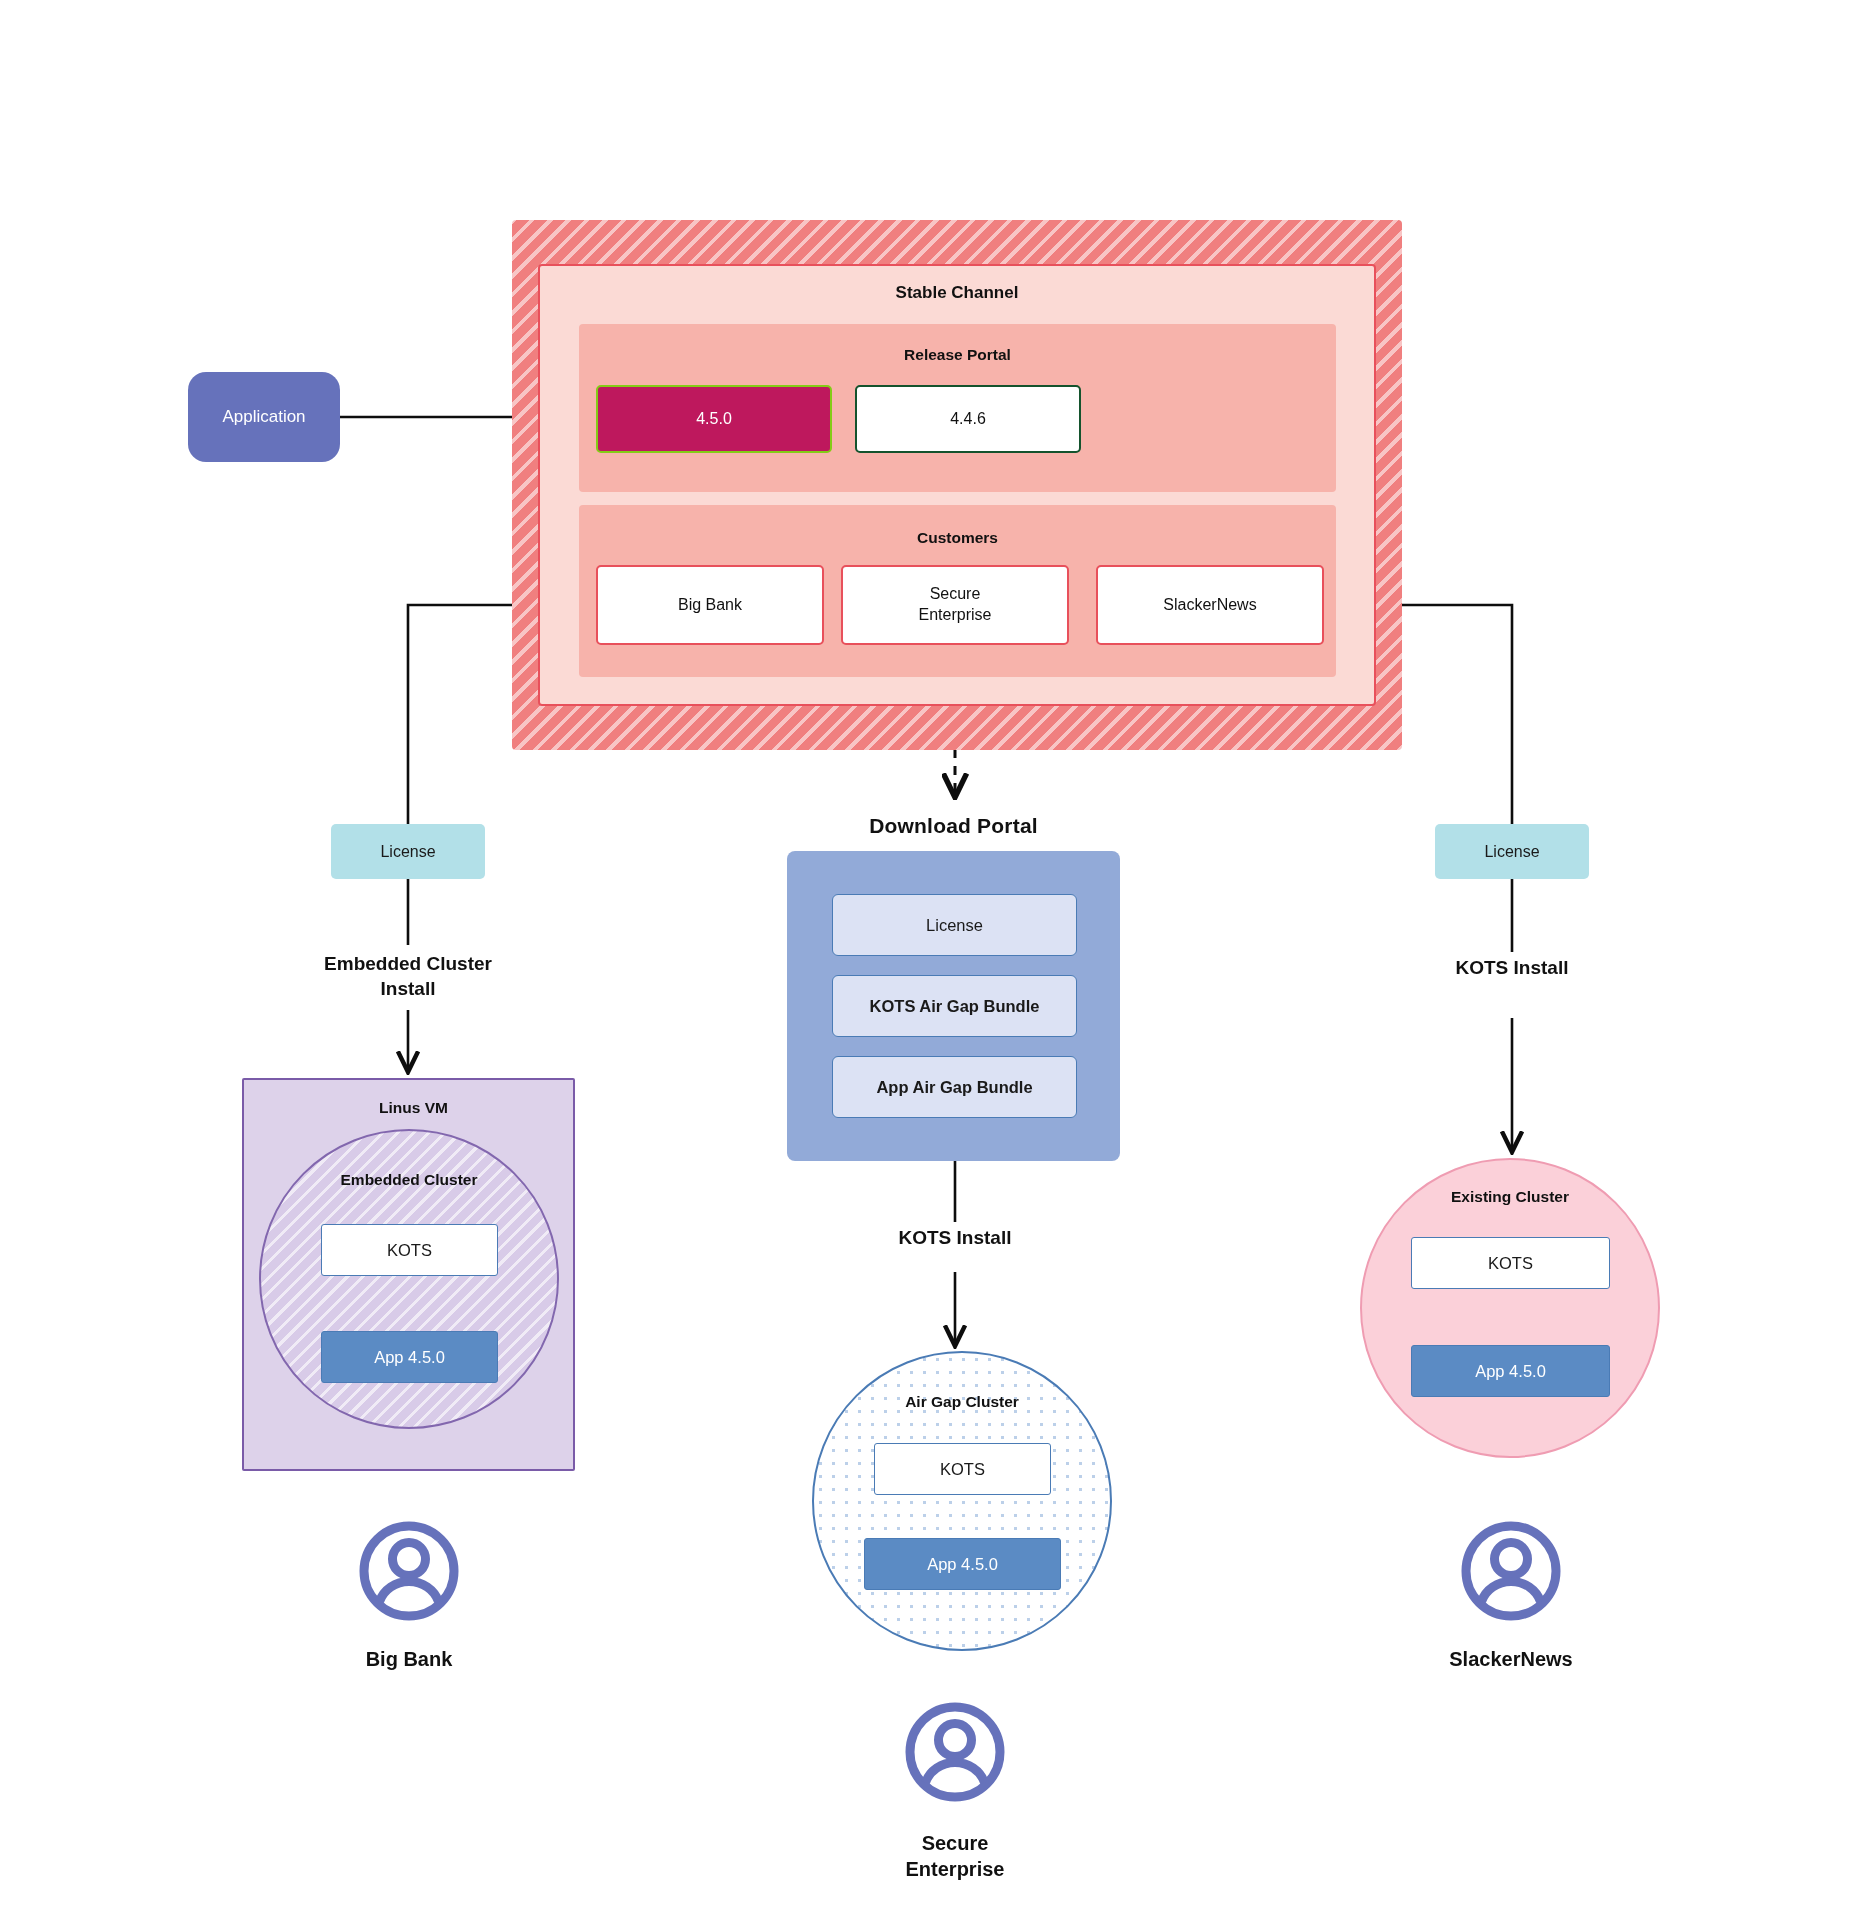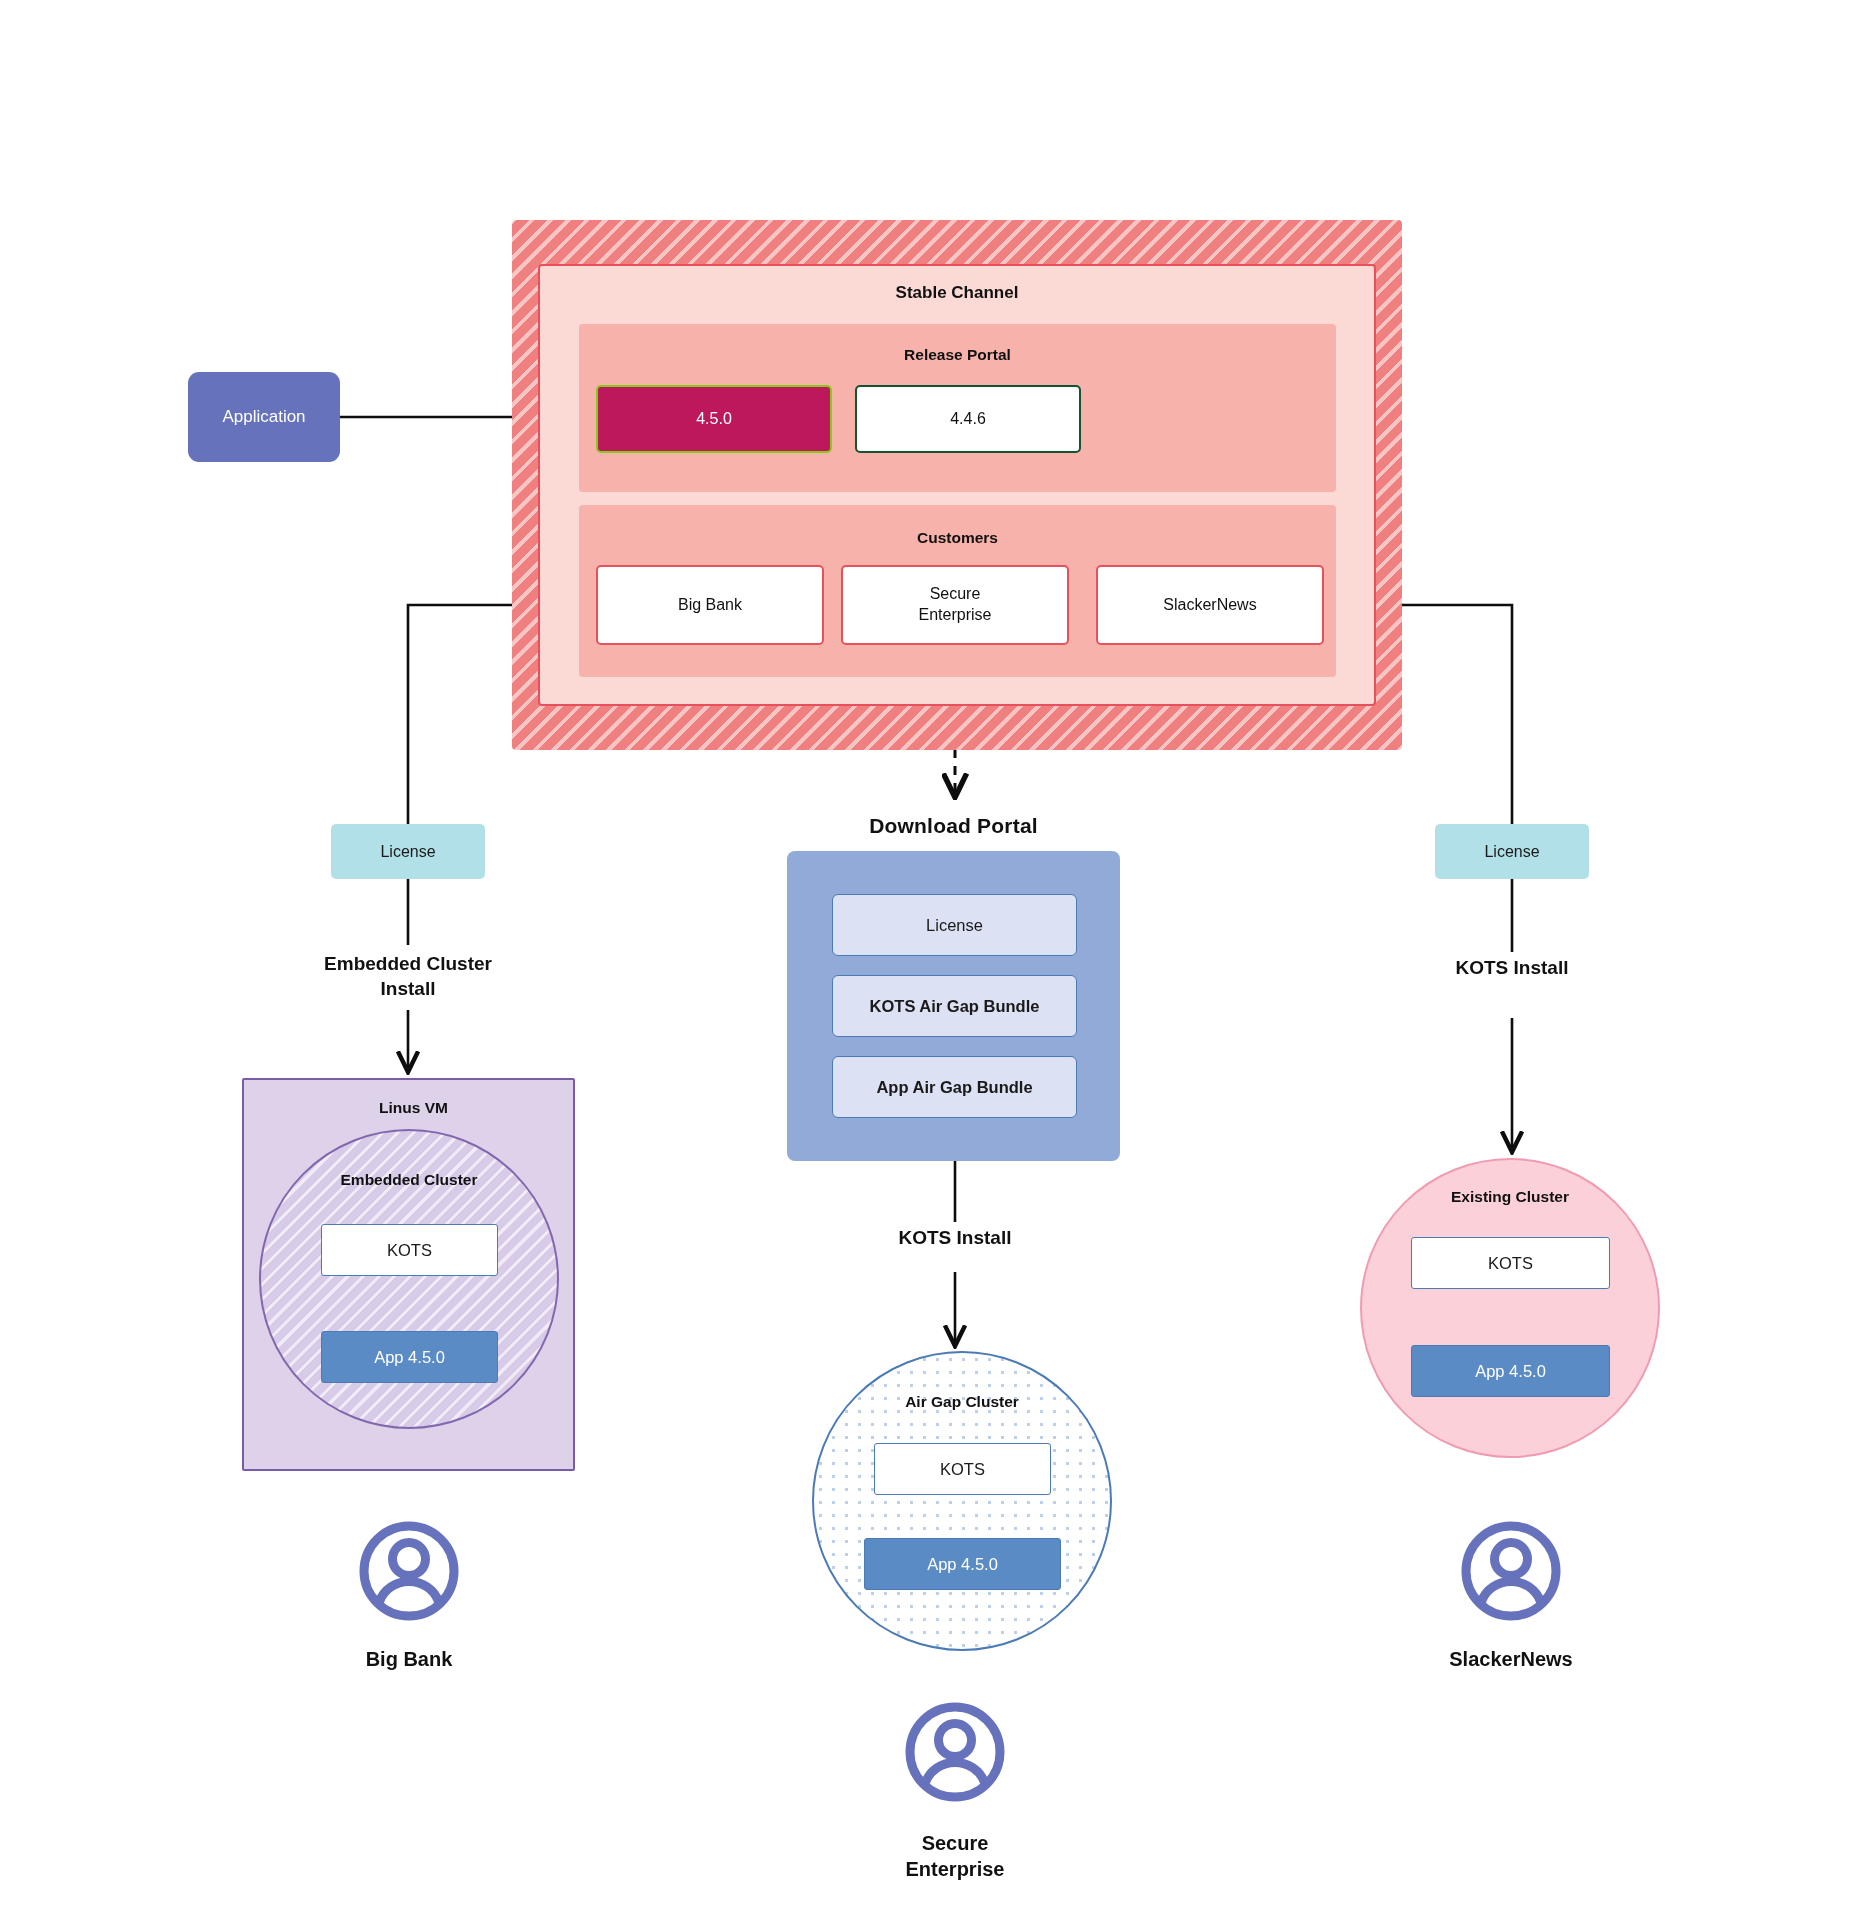--- a/index.html
+++ b/index.html
@@ -77,21 +77,21 @@
     background:#ffffff;border:2px solid #14532d;color:#1a1a1a;
   }
   .customer-chip{
     height:80px;background:#ffffff;border:2px solid #e8505b;border-radius:5px;
     color:#1a1a1a;line-height:1.3;
   }
 
   
   #application-box{
     left:188px;top:372px;width:152px;height:90px;
-    background:#6672bb;border-radius:11px;color:#ffffff;
+    background:#6672bb;border-radius:18px;color:#ffffff;
     font-size:17px;font-weight:400;
   }
 
   
   .license-chip{
     height:55px;background:#b2e0e8;border-radius:5px;
     color:#1a1a1a;font-size:16px;font-weight:400;
   }
 
   

